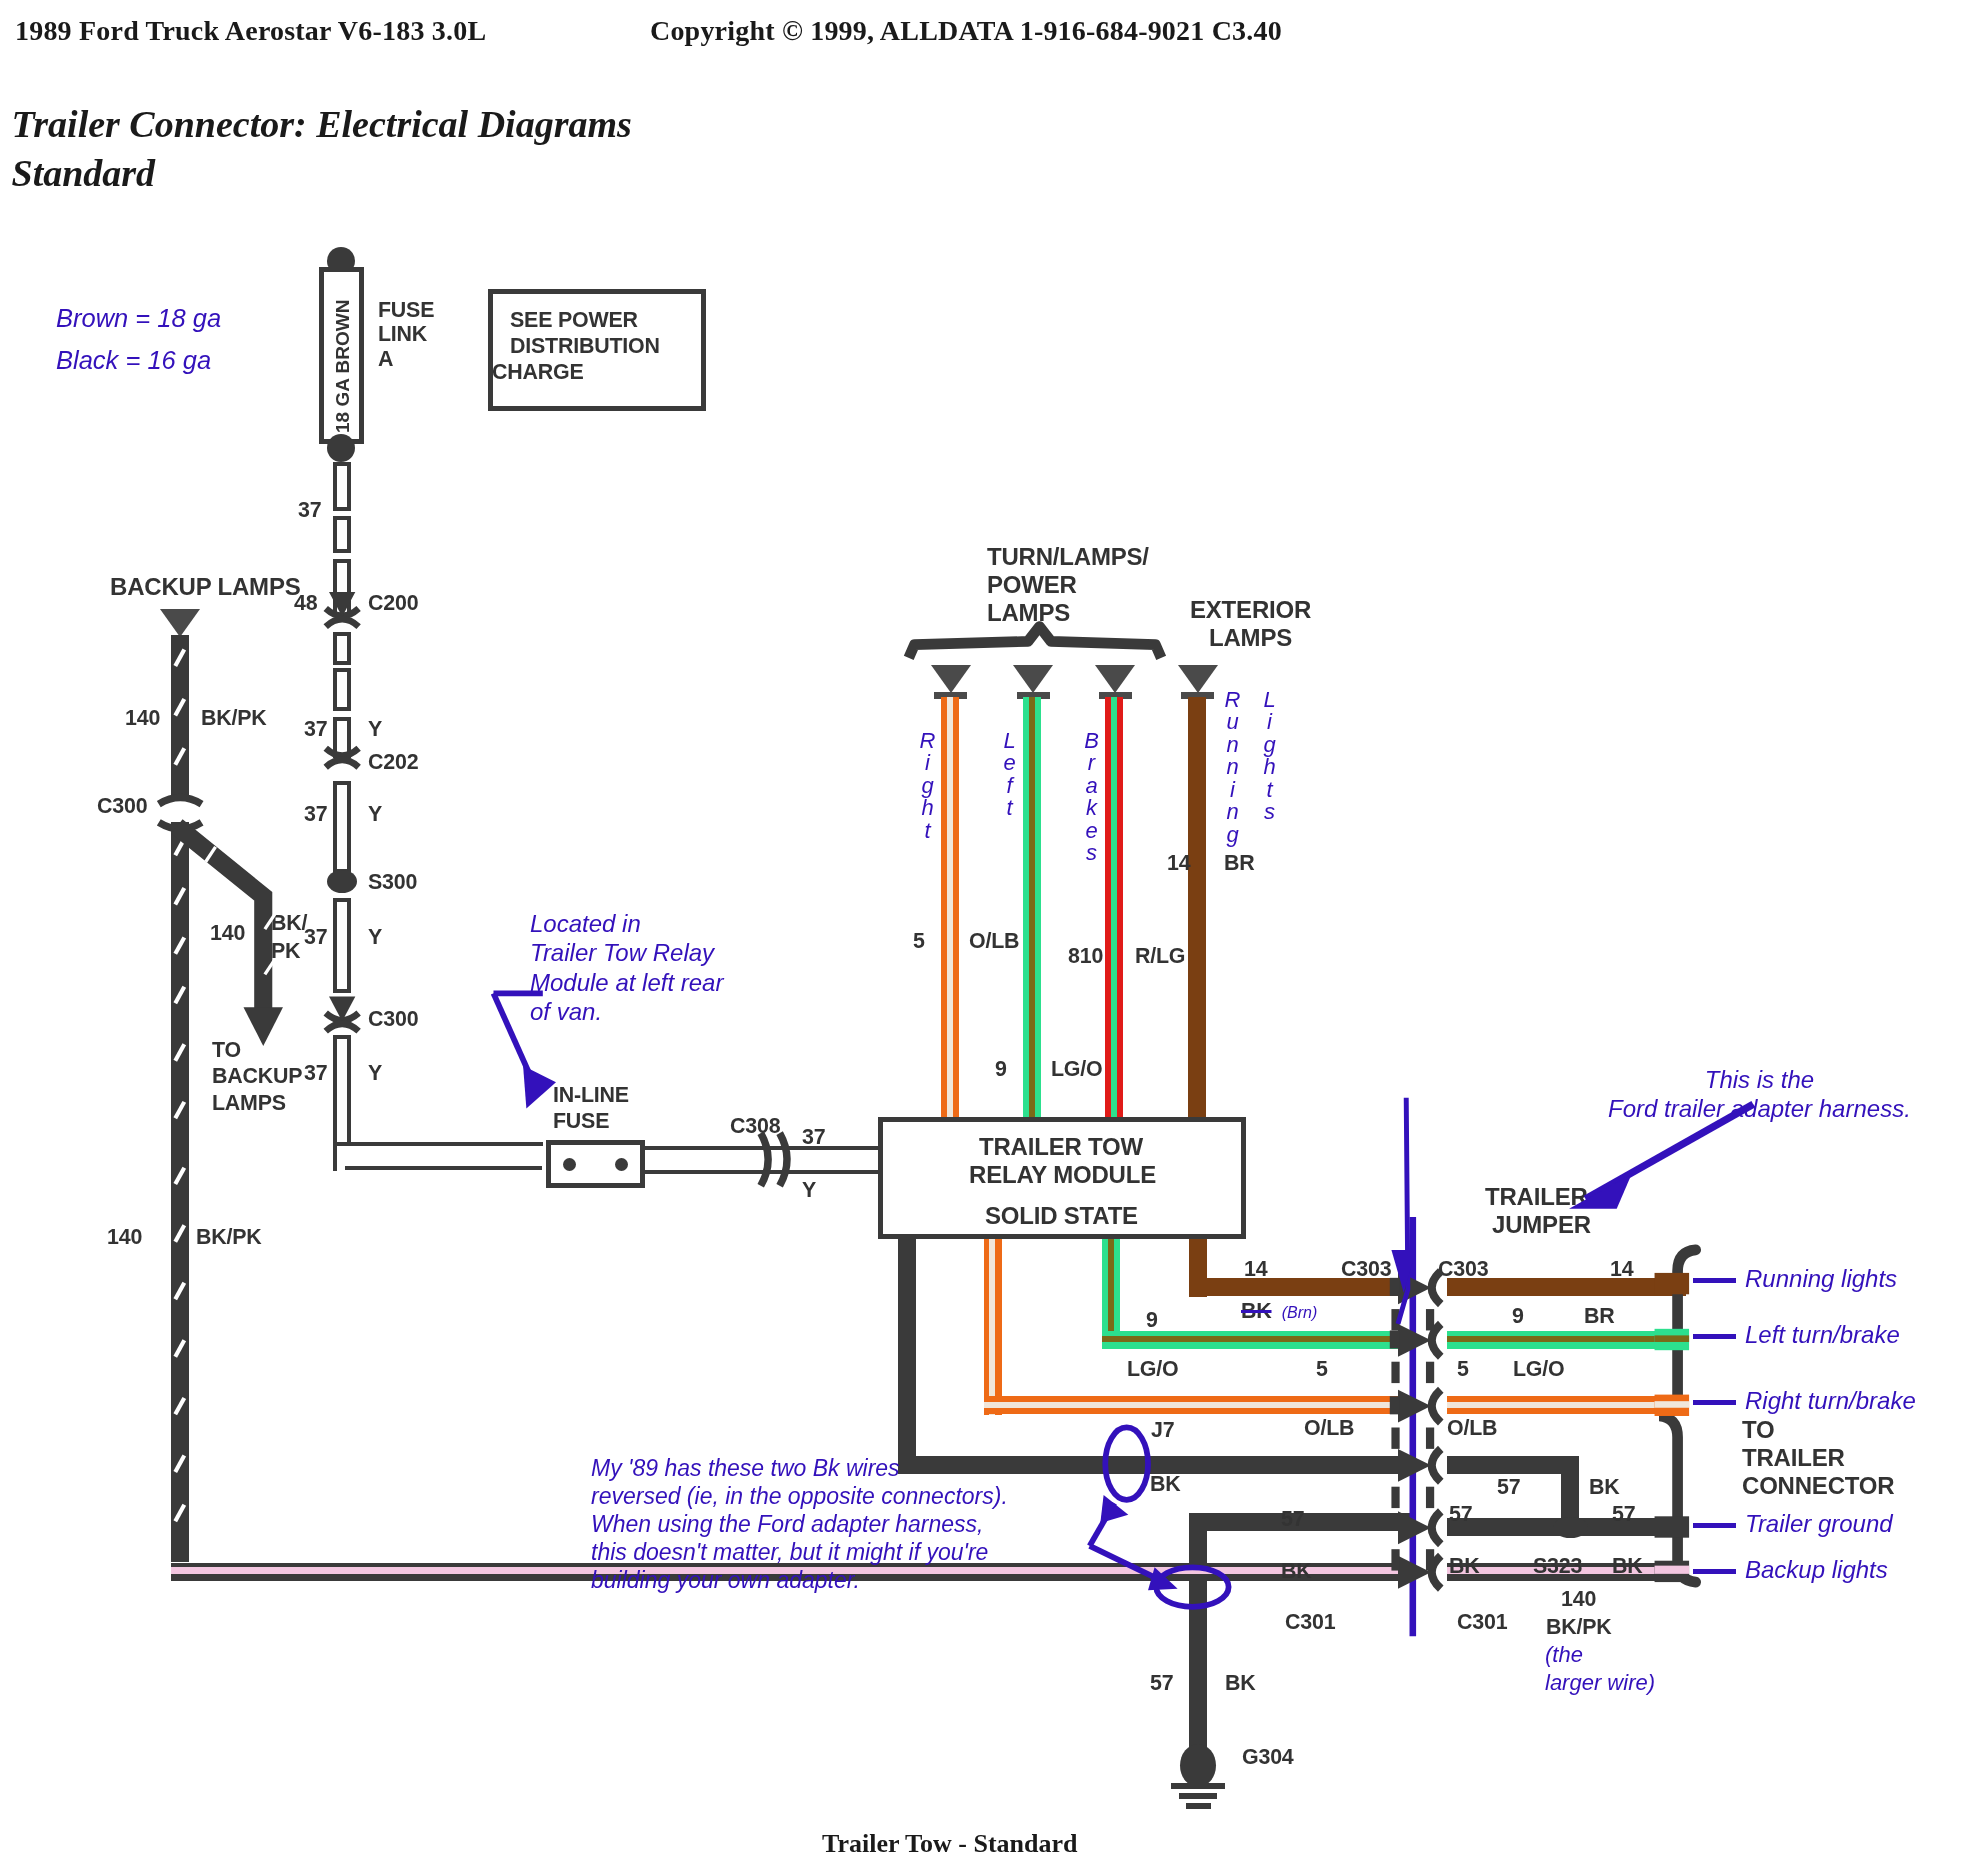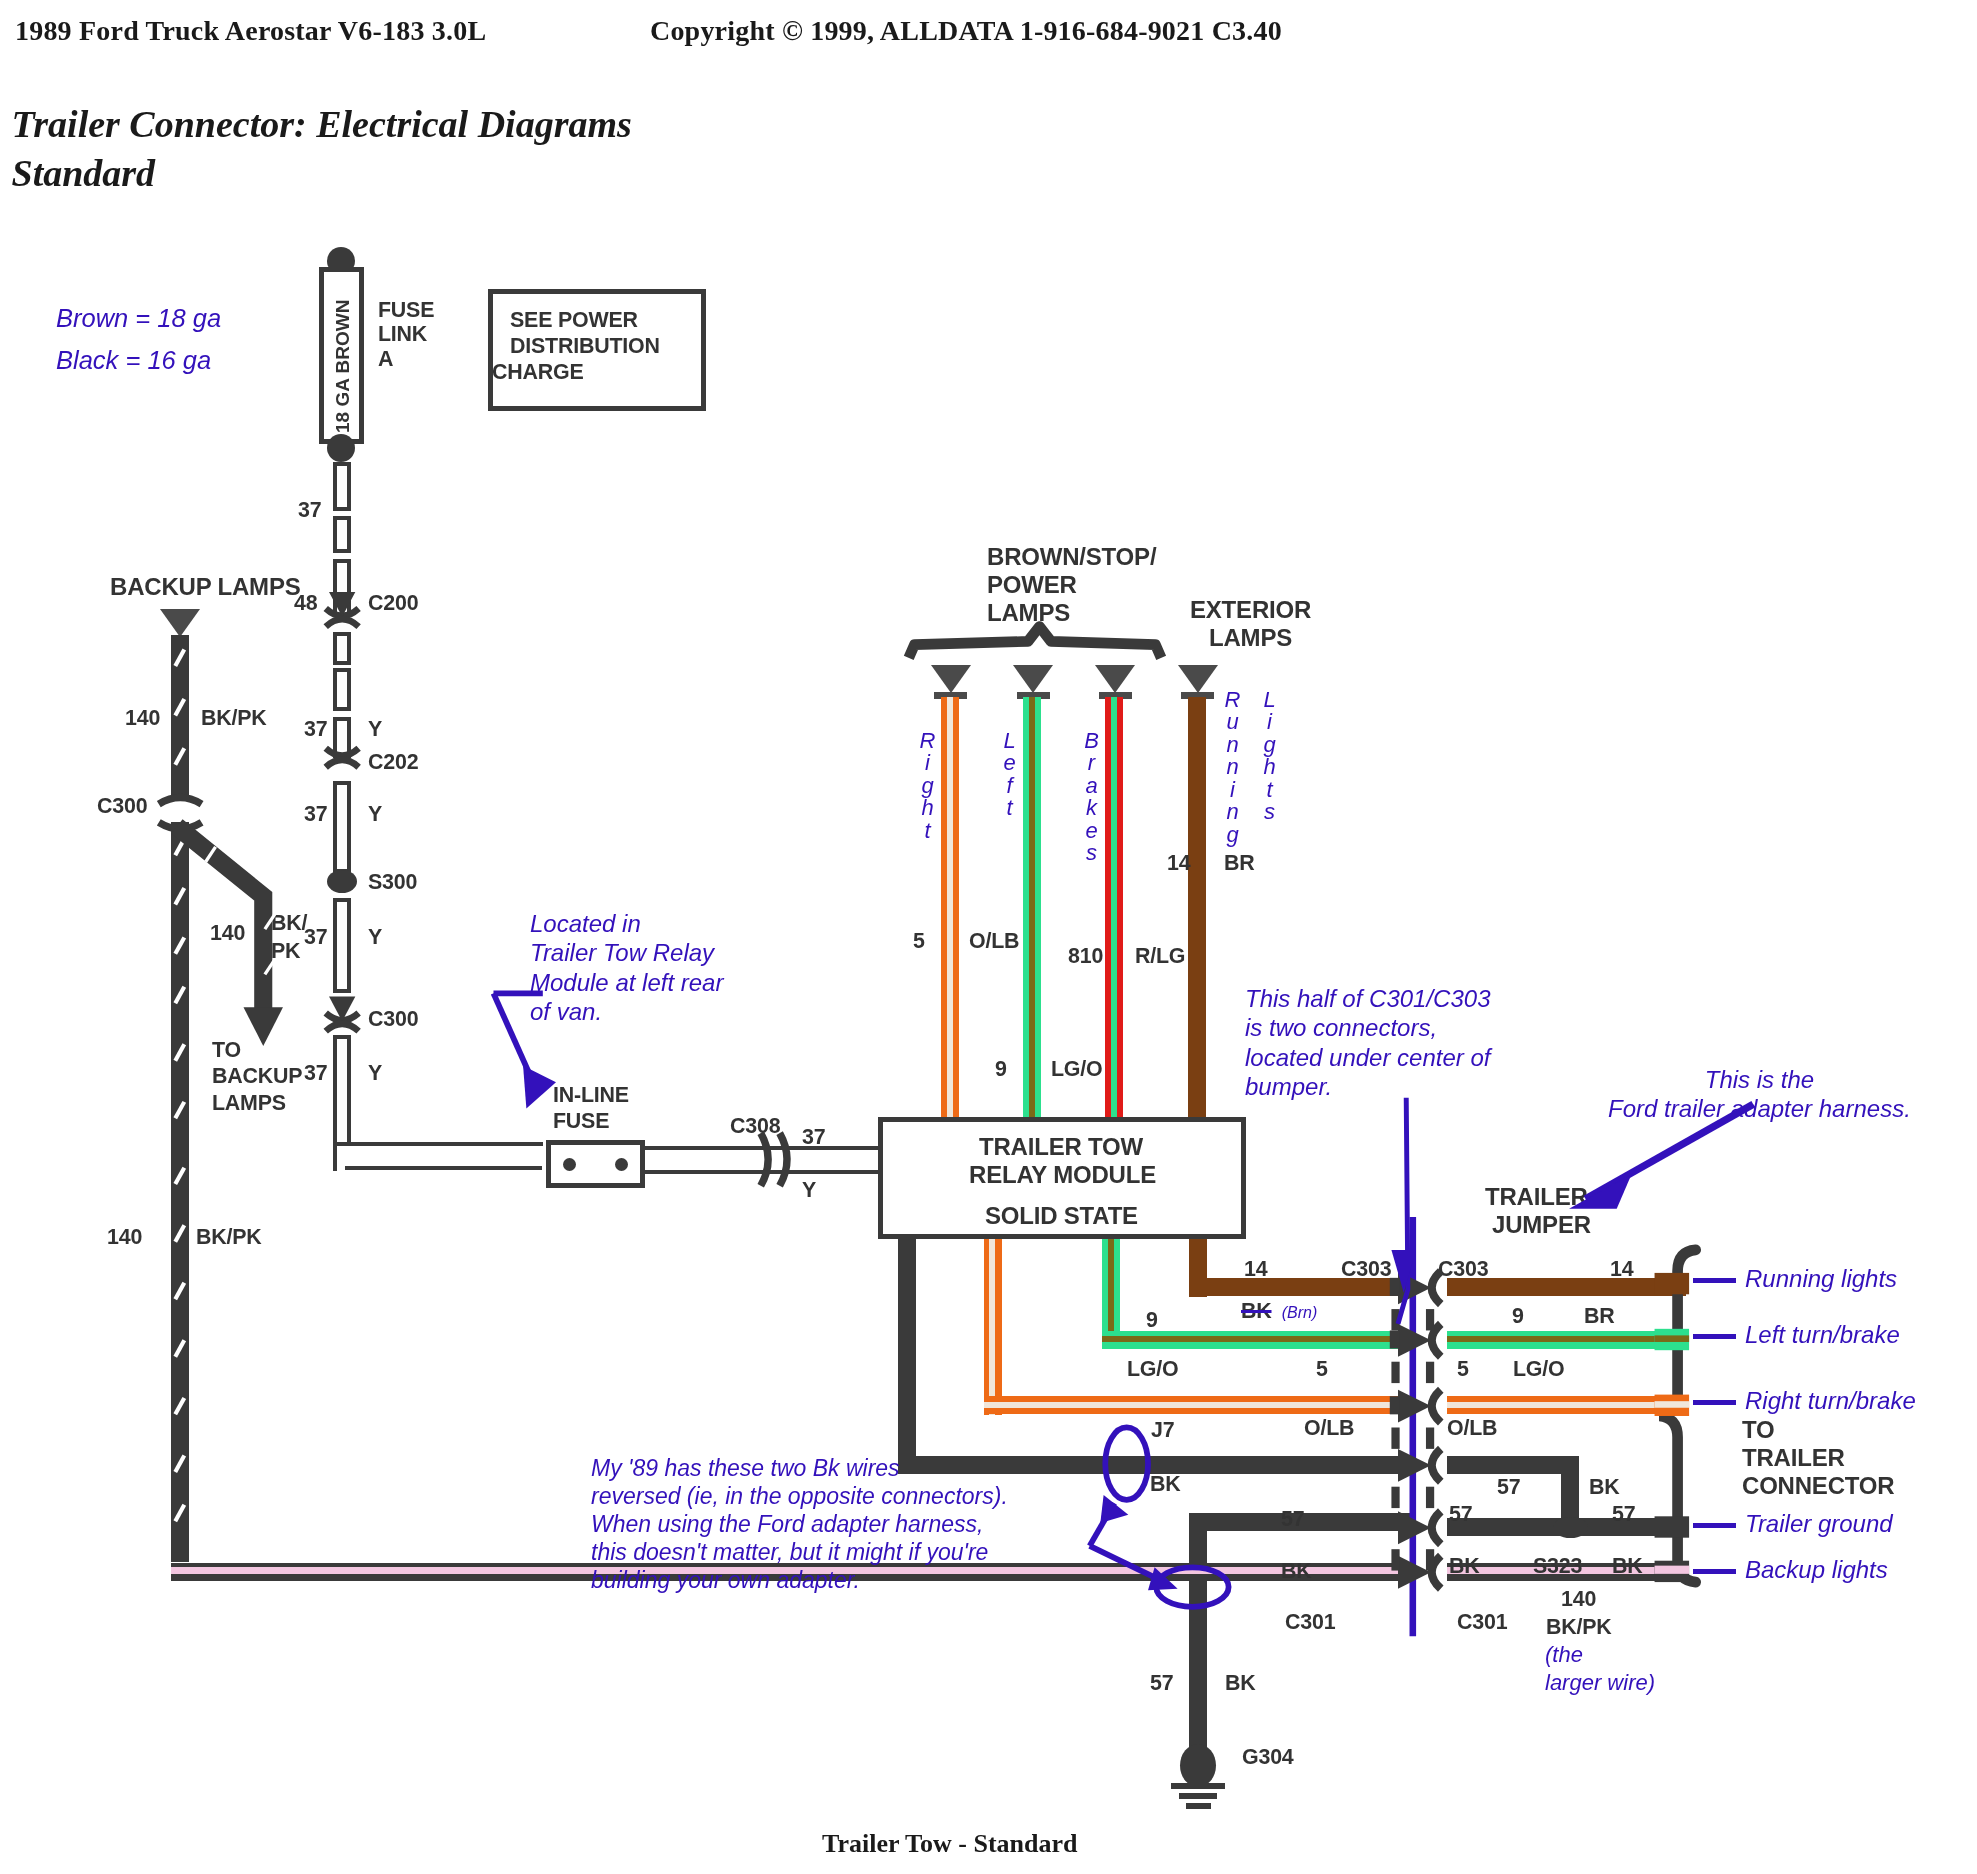--- a/index.html
+++ b/index.html
@@ -128,21 +128,21 @@
   <div class="abs lbl" style="left:553px;top:1109px;">FUSE</div>
   <div class="box" style="left:546px;top:1140px;width:99px;height:48px;border-width:5px;"></div>
   <div class="dot" style="left:563px;top:1158px;width:13px;height:13px;"></div>
   <div class="dot" style="left:615px;top:1158px;width:13px;height:13px;"></div>
   <div class="w wh" style="left:645px;top:1146px;width:237px;height:4.1px;"></div>
   <div class="w wh" style="left:645px;top:1170px;width:237px;height:4.1px;"></div>
   <div class="abs lbl" style="left:730px;top:1114px;">C308</div>
   <div class="abs lbl" style="left:802px;top:1125px;">37</div>
   <div class="abs lbl" style="left:802px;top:1178px;">Y</div>
 
-  <div class="abs lbl big" style="left:987px;top:543px;">BROWN/STOP/</div>
+  <div class="abs lbl big" style="left:987px;top:543px;">TURN/LAMPS/</div>
   <div class="abs lbl big" style="left:987px;top:571px;">POWER</div>
   <div class="abs lbl big" style="left:987px;top:599px;">LAMPS</div>
   <div class="abs lbl big" style="left:1190px;top:596px;">EXTERIOR</div>
   <div class="abs lbl big" style="left:1209px;top:624px;">LAMPS</div>
 
   <div class="lamp" style="left:931px;top:665px;"></div>
   <div class="lampfoot" style="left:934px;top:692px;"></div>
   <div class="lamp" style="left:1013px;top:665px;"></div>
   <div class="lampfoot" style="left:1017px;top:692px;"></div>
   <div class="lamp" style="left:1095px;top:665px;"></div>
@@ -302,24 +302,20 @@
   <div class="abs note" style="left:1745px;top:1386px;">Right turn/brake</div>
   <div class="abs" style="left:1693px;top:1523px;width:43px;height:5px;background:#3311bb;"></div>
   <div class="abs note" style="left:1745px;top:1509px;text-align:center;">Trailer ground</div>
   <div class="abs" style="left:1693px;top:1569px;width:43px;height:5px;background:#3311bb;"></div>
   <div class="abs note" style="left:1745px;top:1555px;">Backup lights</div>
 
   <div class="abs lbl big" style="left:1742px;top:1416px;">TO</div>
   <div class="abs lbl big" style="left:1742px;top:1444px;">TRAILER</div>
   <div class="abs lbl big" style="left:1742px;top:1472px;">CONNECTOR</div>
 
-  <div class="abs note" style="left:1245px;top:984px;">This half of C301/C303
-is two connectors,
-located under center of
-bumper.</div>
   <div class="abs note" style="left:1608px;top:1065px;text-align:center;">This is the
 Ford trailer adapter harness.</div>
   <div class="abs note" style="left:591px;top:1454px;font-size:23px;">My '89 has these two Bk wires
 reversed (ie, in the opposite connectors).
 When using the Ford adapter harness,
 this doesn't matter, but it might if you're
 building your own adapter.</div>
 
   <div class="abs caption" style="left:822px;top:1829px;">Trailer Tow - Standard</div>
 

